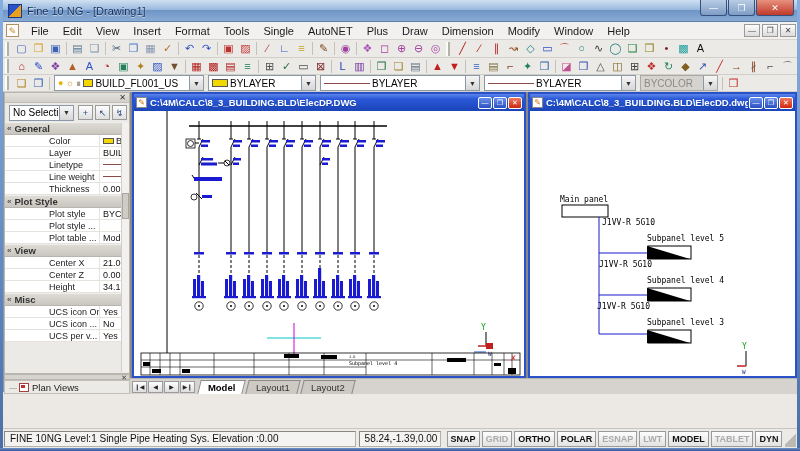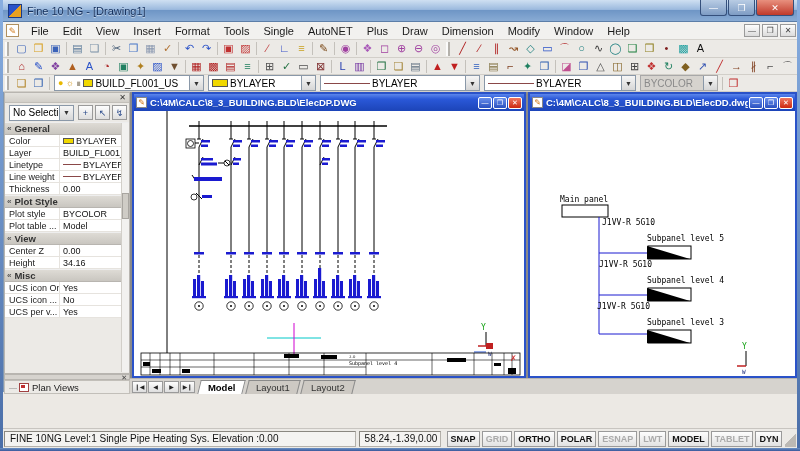--- a/index.html
+++ b/index.html
@@ -52,21 +52,21 @@
   .palette{position:absolute;left:4px;top:92px;width:126px;height:282px;background:#eceae6;border:1px solid #b8b5b0;z-index:4;}
   .pal-top{height:10px;display:flex;justify-content:flex-end;align-items:center;background:linear-gradient(#e4e2dd,#d2cfc9);border-bottom:1px solid #c2bfb9;}
   .pal-x{font-size:8px;color:#333;padding:0 3px;line-height:1;}
   .selrow{height:19px;display:flex;align-items:center;gap:2px;padding:1px 2px;}
   .selcombo{flex:1;height:16px;min-width:0;}
   .selbtn{width:15px;height:15px;border:1px solid #9a9a9a;background:linear-gradient(#fdfdfd,#dedede);font-size:9px;display:flex;align-items:center;justify-content:center;color:#2a4a8a;flex:0 0 auto;}
   .psec{display:flex;height:13px;align-items:center;background:linear-gradient(#dedbd5,#c9c6c0);font-weight:bold;font-size:9.5px;color:#333;border-top:1px solid #eee;border-bottom:1px solid #b8b5b0;padding:0 2px;}
   .pchev{font-size:8px;color:#555;margin-right:3px;}
   .ptitle{flex:1;}
   .pup{font-size:7px;color:#999;}
-  .prow{display:flex;height:12px;font-size:9px;background:#fff;border-bottom:1px solid #e6e3de;align-items:center;}
+  .prow{display:flex;height:12px;font-size:9px;background:#fff;border-bottom:1px solid #e6e3de;align-items:center;padding-left:40px;}
   .plab{width:55px;padding-left:4px;border-right:1px solid #e6e3de;color:#222;overflow:hidden;white-space:nowrap;height:100%;display:flex;align-items:center;}
   .pval{flex:1;padding-left:3px;overflow:hidden;white-space:nowrap;color:#111;display:flex;align-items:center;gap:2px;height:100%;}
   .sw{width:11px;height:6px;background:#f0d800;border:1px solid #555;flex:0 0 auto;}
   .lsm{width:18px;border-top:1px solid #8a4848;flex:0 0 auto;}
   .pscroll{position:absolute;right:0;top:30px;bottom:1px;width:8px;background:#f2f1ef;border-left:1px solid #d2cfc9;}
   .pthumb{position:absolute;left:0;top:28%;width:7px;height:26px;background:#cfccc6;border:1px solid #a8a5a0;}
   .pal-split{position:absolute;left:4px;top:374px;width:126px;height:6px;background:#d6d3ce;border:1px solid #b8b5b0;display:flex;align-items:center;justify-content:flex-end;z-index:4;}
   .pal-split span{font-size:7px;color:#444;margin-right:2px;line-height:1;}
   .planviews{position:absolute;left:4px;top:380px;width:126px;height:14px;background:#eceae6;border:1px solid #c2bfb9;display:flex;align-items:center;font-size:9.5px;color:#222;z-index:4;}
   .pv-dash{color:#888;margin:0 2px 0 4px;font-size:8px;}
@@ -349,27 +349,35 @@
         <div class="psec">
     <span class="pchev">«</span>
     <span class="ptitle">Plot Style</span>
     <span class="pup">▴</span>
         </div>
         <div class="prow">
       <span class="plab">Plot style</span>
       <span class="pval">BYCOLOR</span>
         </div>
         <div class="prow">
+      <span class="plab">Plot style ...</span>
+      <span class="pval"></span>
+        </div>
+        <div class="prow">
       <span class="plab">Plot table ...</span>
       <span class="pval">Model</span>
         </div>
         <div class="psec">
     <span class="pchev">«</span>
     <span class="ptitle">View</span>
     <span class="pup">▴</span>
+        </div>
+        <div class="prow">
+      <span class="plab">Center X</span>
+      <span class="pval">21.00</span>
         </div>
         <div class="prow">
       <span class="plab">Center Z</span>
       <span class="pval">0.00</span>
         </div>
         <div class="prow">
       <span class="plab">Height</span>
       <span class="pval">34.16</span>
         </div>
         <div class="psec">

